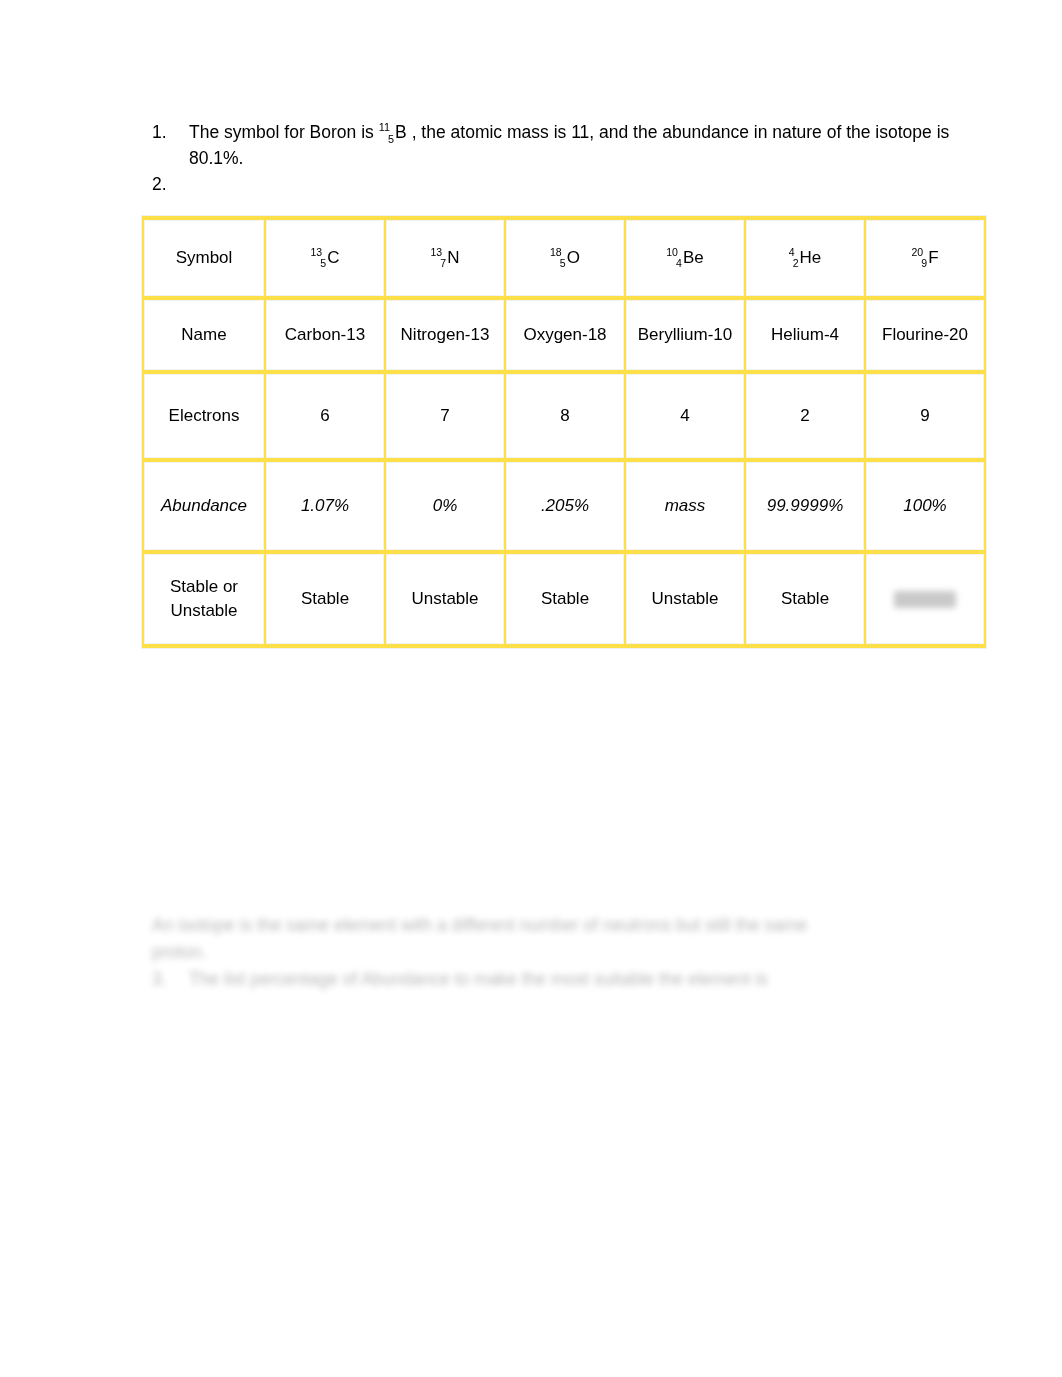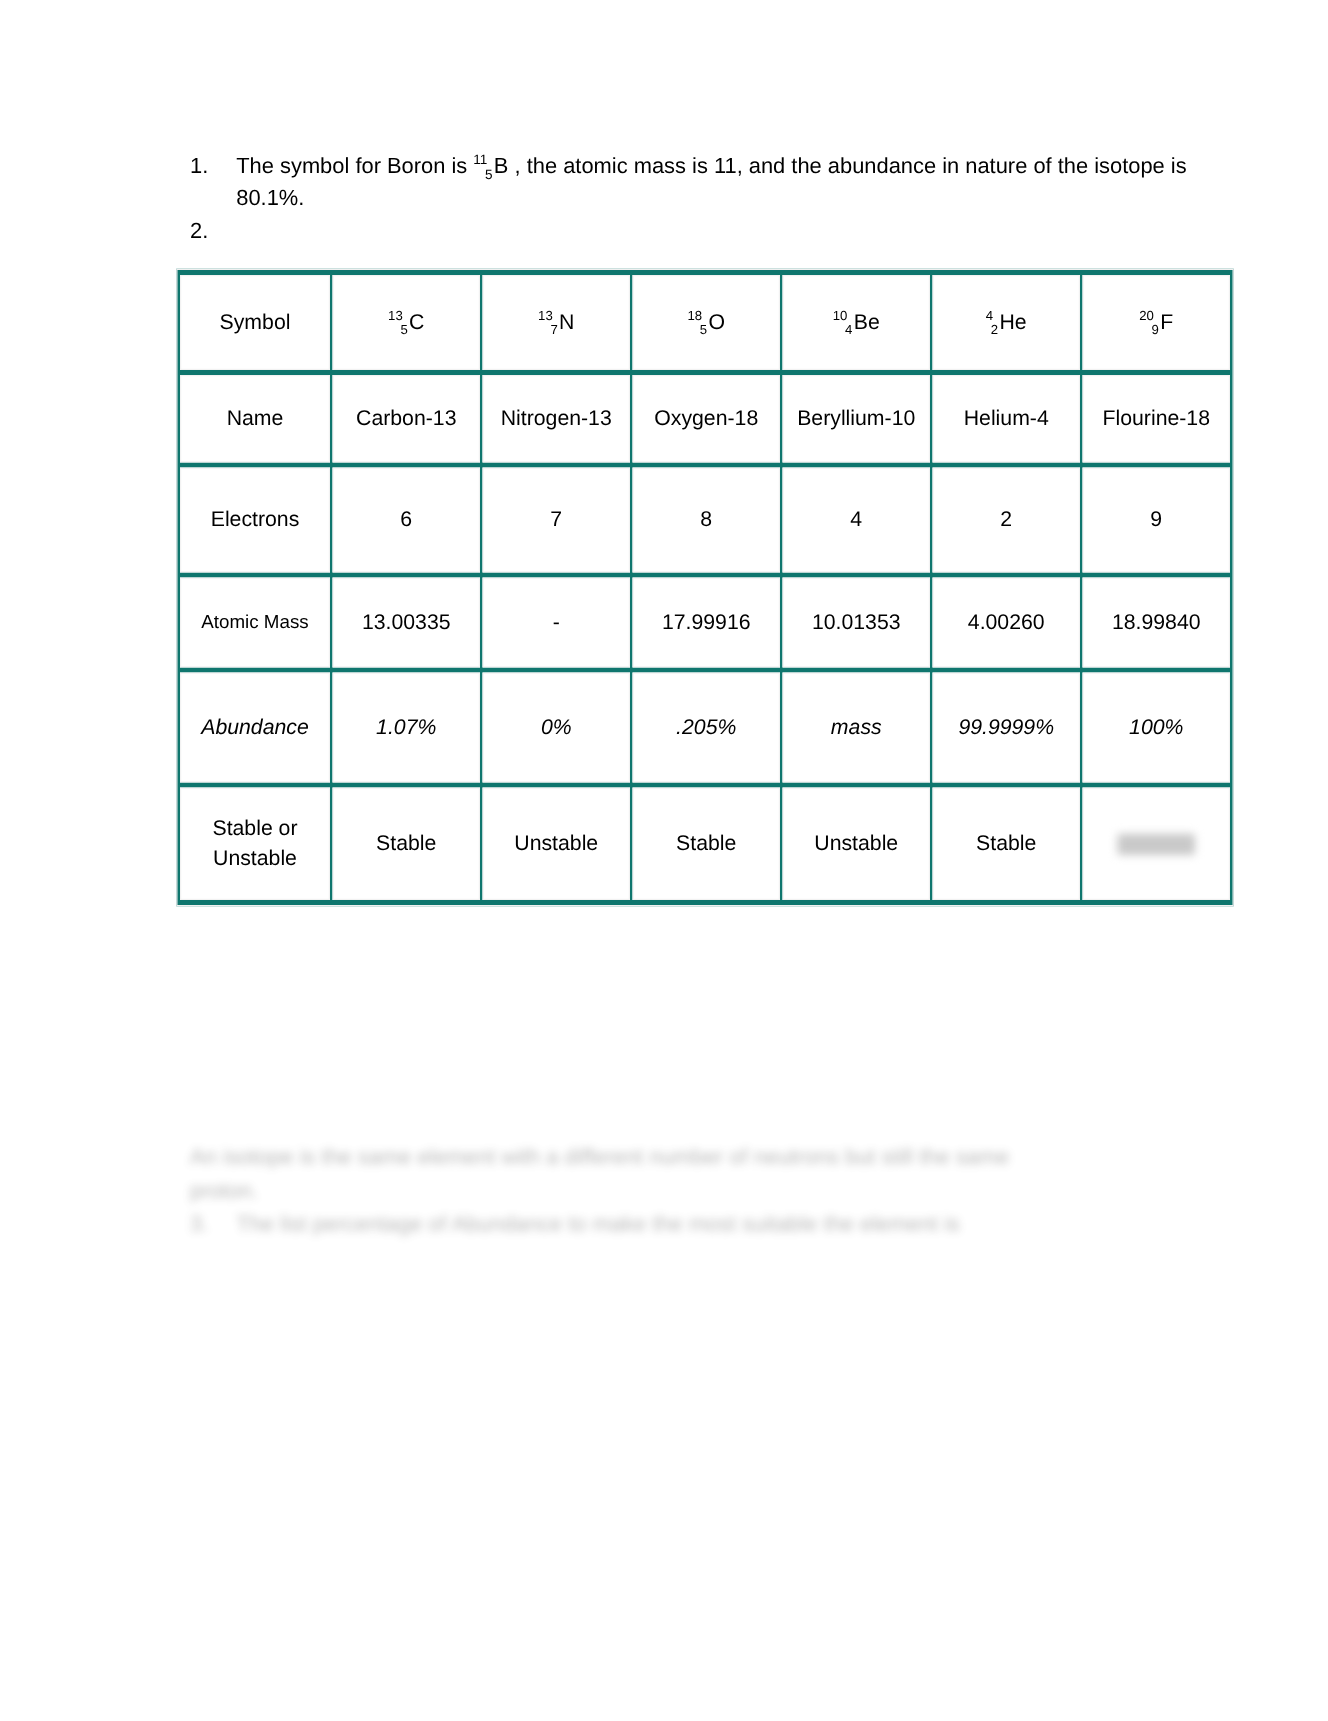--- a/index.html
+++ b/index.html
@@ -64,21 +64,21 @@
     position: absolute;
     left: 141px;
     top: 215px;
     width: 830px;
   }
   table.iso-table {
     border-collapse: separate;
     border-spacing: 2px 4px;
     width: 830px;
     table-layout: fixed;
-    background: #0f766e;
+    background: #fde047;
     border: 1px solid #f0f0f0;
   }
   table.iso-table td {
     background: #ffffff;
     text-align: center;
     vertical-align: middle;
     font-size: 17px;
     padding: 6px 3px;
     border: 1px solid #f2f2f2;
     line-height: 24px;
@@ -188,44 +188,35 @@
           <td><span class="cell-sym"><sup class="iso-sup">20</sup><sub class="iso-sub">9</sub><span>F</span></span></td>
         </tr>
 
         <tr class="r-name">
           <td class="rowlabel">Name</td>
           <td>Carbon-13</td>
           <td>Nitrogen-13</td>
           <td>Oxygen-18</td>
           <td>Beryllium-10</td>
           <td>Helium-4</td>
-          <td>Flourine-18</td>
+          <td>Flourine-20</td>
         </tr>
 
 
 
         <tr class="r-electrons">
           <td class="rowlabel">Electrons</td>
           <td>6</td>
           <td>7</td>
           <td>8</td>
           <td>4</td>
           <td>2</td>
           <td>9</td>
         </tr>
 
-        <tr class="r-mass">
-          <td class="rowlabel small">Atomic Mass</td>
-          <td>13.00335</td>
-          <td>-</td>
-          <td>17.99916</td>
-          <td>10.01353</td>
-          <td>4.00260</td>
-          <td>18.99840</td>
-        </tr>
 
         <tr class="r-abundance">
           <td class="rowlabel">Abundance</td>
           <td>1.07%</td>
           <td>0%</td>
           <td>.205%</td>
           <td>mass</td>
           <td>99.9999%</td>
           <td>100%</td>
         </tr>

